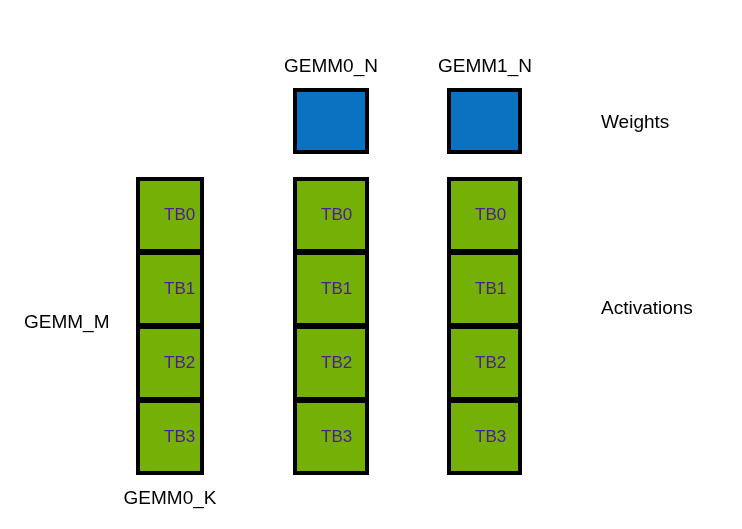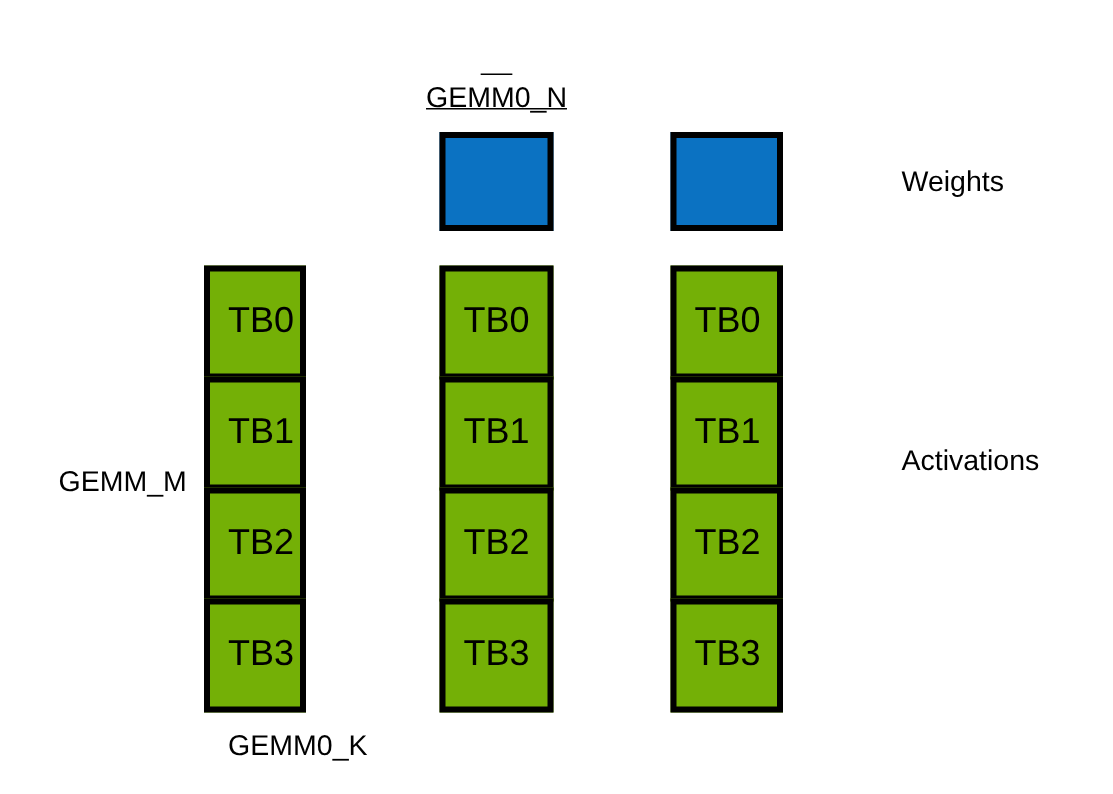--- a/index.html
+++ b/index.html
@@ -51,39 +51,43 @@
     border: 4px solid #000000;
     box-sizing: border-box;
     margin-bottom: -2px;
     height: 76px;
   }
   .act-cell:last-child {
     margin-bottom: 15px;
   }
   .act-cell-label {
     position: absolute;
-    left: 12px;
+    left: 24px;
     top: 50%;
     transform: translateY(-52%);
-    color: #000000;
-    font-size: 24px;
+    color: #4c1d95;
+    font-size: 17px;
     line-height: 22px;
     white-space: pre;
   }
 </style>
 </head>
 <body>
 
 <div id="canvas">
 
-  <div class="lbl lbl-center" style="left:256px; top:8px; width:150px;text-decoration:underline;">
+  <div class="lbl lbl-center" style="left:256px; top:8px; width:150px;">
     <div>GEMM0_N</div>
     <div>= TB_N</div>
   </div>
 
+  <div class="lbl lbl-center" style="left:410px; top:8px; width:150px;">
+    <div>GEMM1_N</div>
+    <div>= TB_N</div>
+  </div>
 
   <div class="weight-box" style="left:293px; top:88px; width:76px; height:66px;"></div>
 
   <div class="weight-box" style="left:447px; top:88px; width:75px; height:66px;"></div>
 
   <div class="act-col" style="left:136px; top:177px; width:68px;">
     <div class="act-cell">
       <span class="act-cell-label">TB0</span>
     </div>
     <div class="act-cell">
@@ -124,18 +128,18 @@
     </div>
     <div class="act-cell">
       <span class="act-cell-label">TB3</span>
     </div>
   </div>
 
   <div class="lbl" style="left:601px; top:296px;">Activations</div>
 
   <div class="lbl" style="left:601px; top:110px;">Weights</div>
 
-  <div class="lbl" style="left:39px; top:310px;">GEMM_M</div>
+  <div class="lbl" style="left:24px; top:310px;">GEMM_M</div>
 
-  <div class="lbl lbl-center" style="left:95px; top:486px; width:150px;text-align:right;">GEMM0_K</div>
+  <div class="lbl lbl-center" style="left:95px; top:486px; width:150px;">GEMM0_K</div>
 
 
 </div>
 
 </body></html>

